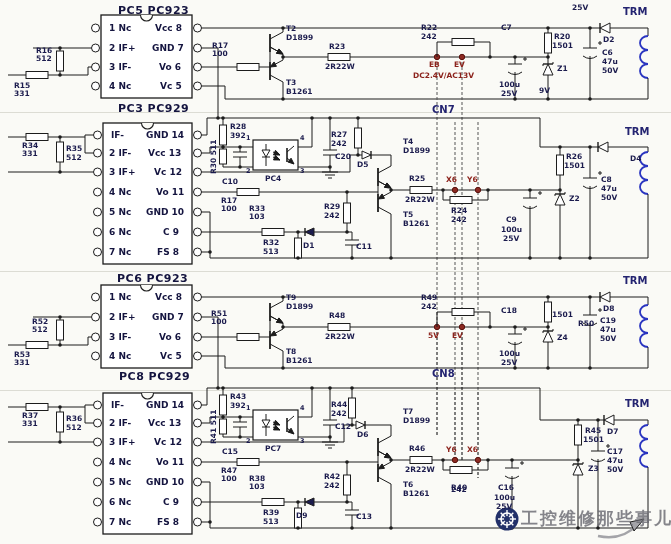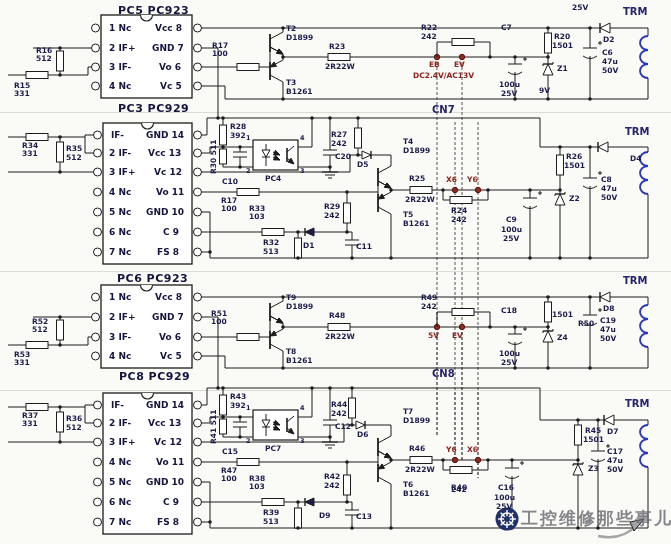--- a/index.html
+++ b/index.html
@@ -772,21 +772,21 @@
       <span class="lbl" style="left: 403px; top: 408px;">T7</span>
       <span class="lbl" style="left: 403px; top: 417px;">D1899</span>
       <span class="lbl" style="left: 403px; top: 481px;">T6</span>
       <span class="lbl" style="left: 403px; top: 490px;">B1261</span>
       <span class="lbl" style="left: 221px; top: 467px;">R47</span>
       <span class="lbl" style="left: 221px; top: 475px;">100</span>
       <span class="lbl" style="left: 249px; top: 475px;">R38</span>
       <span class="lbl" style="left: 249px; top: 483px;">103</span>
       <span class="lbl" style="left: 263px; top: 509px;">R39</span>
       <span class="lbl" style="left: 263px; top: 518px;">513</span>
-      <span class="lbl" style="left: 309px; top: 512px; padding-left: 10px;">D9</span>
+      <span class="lbl" style="left: 296px; top: 512px;">D9</span>
       <span class="lbl" style="left: 324px; top: 473px;">R42</span>
       <span class="lbl" style="left: 324px; top: 482px;">242</span>
       <span class="lbl" style="left: 356px; top: 513px;">C13</span>
       <span class="lbl" style="left: 409px; top: 445px;">R46</span>
       <span class="lbl" style="left: 405px; top: 466px;">2R22W</span>
       <span class="lbl red" style="left: 446px; top: 446px;">Y6</span>
       <span class="lbl red" style="left: 467px; top: 446px;">X6</span>
       <span class="lbl" style="left: 451px; top: 477px; margin-top: 7px;">R40</span>
       <span class="lbl" style="left: 451px; top: 486px;">242</span>
       <span class="lbl" style="left: 498px; top: 484px;">C16</span>

